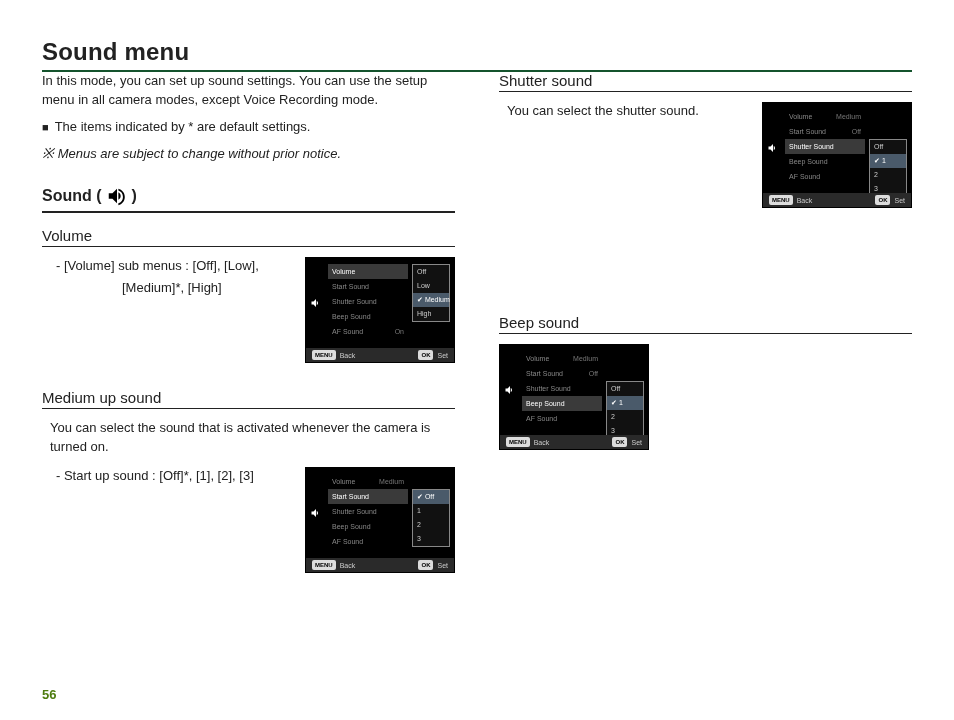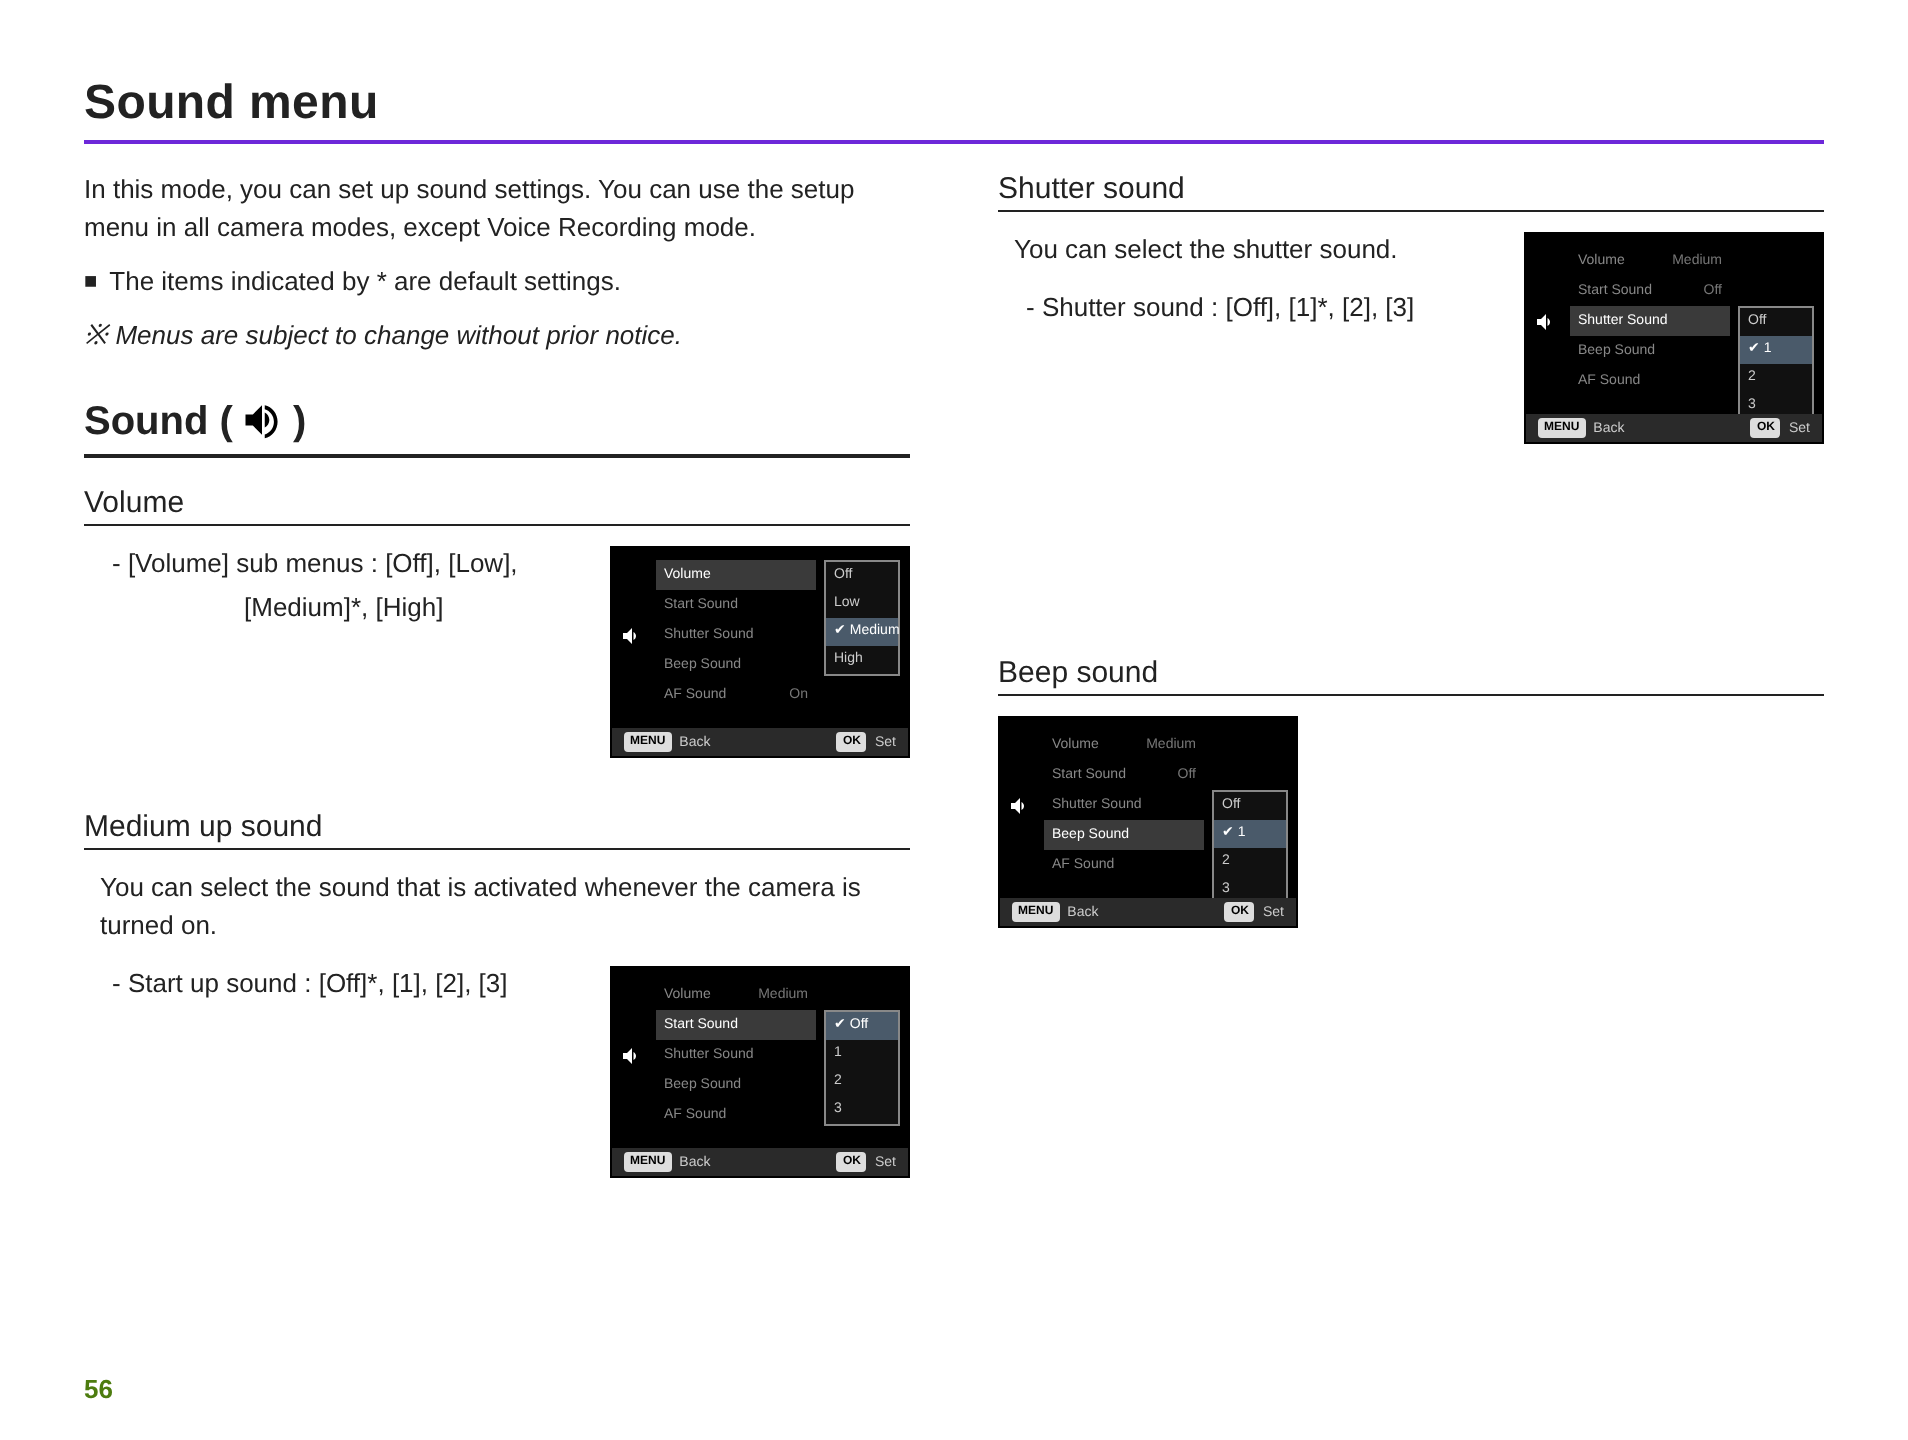--- a/index.html
+++ b/index.html
@@ -8,41 +8,40 @@
     height: 720px;
     background: #fff;
     font-family: Arial, Helvetica, sans-serif;
     color: #222;
     padding: 38px 42px 20px 42px;
     position: relative;
   }
   .page-title {
     font-size: 24px;
     font-weight: bold;
-    border-bottom: 2px solid #6d28d9;
+    border-bottom: 2px solid #14532d;
     padding-bottom: 4px;
-    margin-bottom: 14px;
     letter-spacing: 0.2px;
   }
   .columns {
     display: flex;
     gap: 44px;
   }
   .col { flex: 1 1 50%; }
   .intro p {
     font-size: 13px;
     line-height: 1.45;
     margin-bottom: 8px;
   }
   .bullet-line { display:flex; gap:6px; font-size:13px; line-height:1.45; margin-bottom:6px;}
   .bullet-line .sq { font-size:11px; line-height:18px; }
   .asterisk-line { font-size:13px; line-height:1.45; margin-bottom:10px;font-style:italic; }
   .asterisk-line .star { font-size:14px; margin-right:4px;}
   .section-heading {
-    font-size: 20px;
+    font-size: 16px;
     font-weight: bold;
     border-bottom: 2px solid #222;
     padding-bottom: 4px;
     margin: 22px 0 14px 0;
     display:flex; align-items:center; gap:4px;
   }
   .sub-heading {
     font-size: 15px;
     border-bottom: 1px solid #222;
     padding-bottom: 2px;
@@ -276,21 +275,20 @@
       </div>
     </div>
   </div>
 
   <div class="col">
 
     <h3 class="sub-heading">Shutter sound</h3>
     <div class="block">
       <div class="text-side">
         <p class="body-text" style="margin-left:8px">You can select the shutter sound.</p>
-        <p class="detail-line">- Shutter sound : [Off], [1]*, [2], [3]</p>
       </div>
       <div class="menu-shot">
         <div class="menu-body">
           <div class="menu-left">
               <span class="speaker-icon-sm"><svg viewBox="0 0 24 24">
                   <path fill="#fff" d="M3 9v6h4l5 5V4L7 9H3zm13 3c0-1.8-1-3.3-2.5-4.1v8.2C15 15.3 16 13.8 16 12z"></path>
                 </svg></span>
             </div>
           <div class="menu-mid">
             <div class="row">

